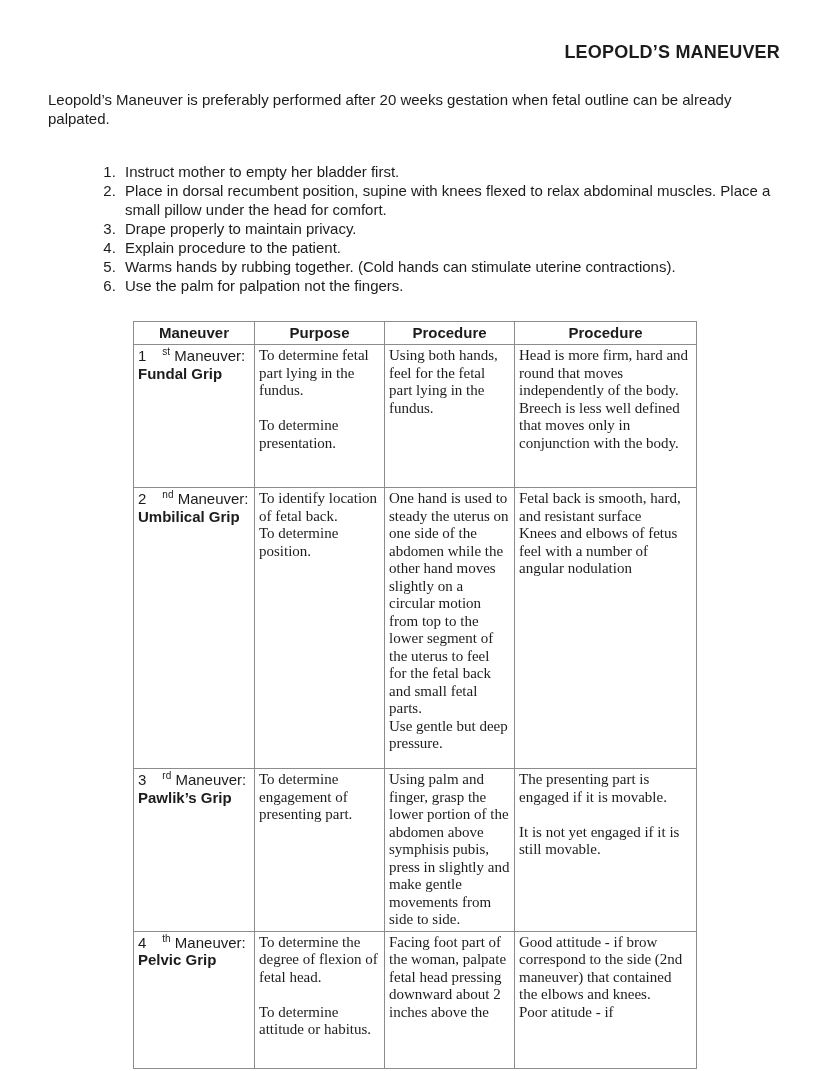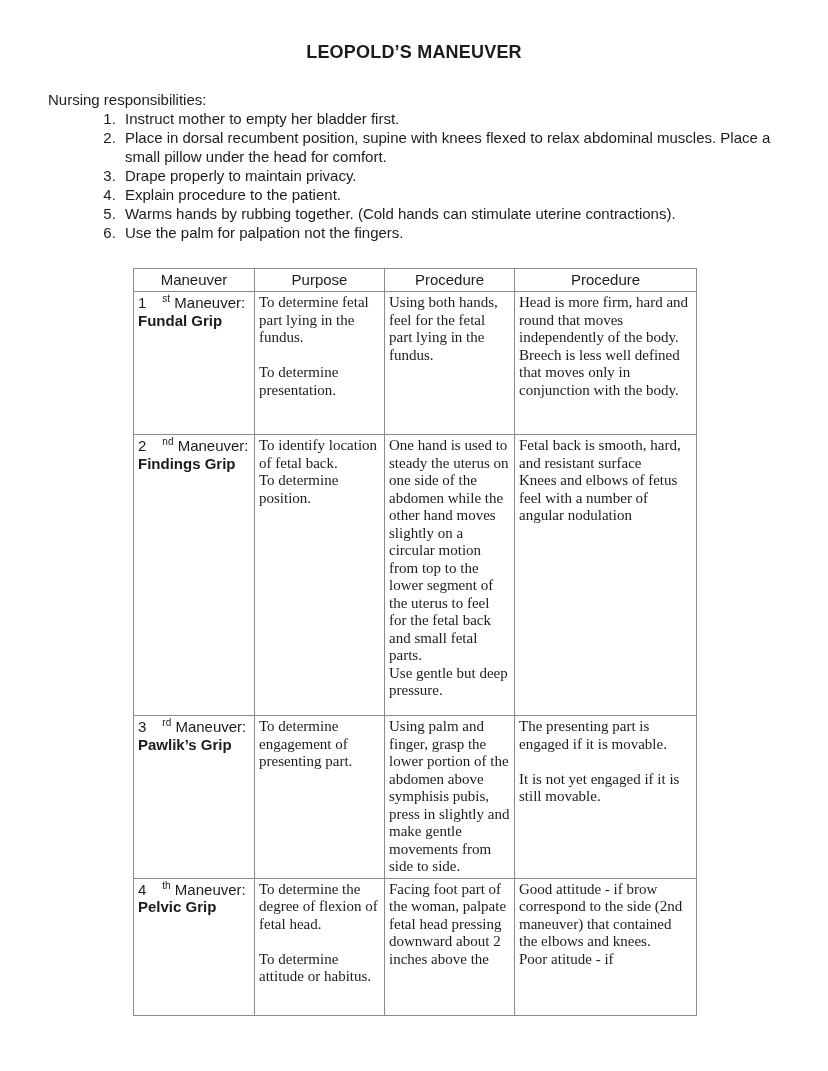--- a/index.html
+++ b/index.html
@@ -9,21 +9,21 @@
     height: 1071px;
     overflow: hidden;
     font-family: "Liberation Sans", sans-serif;
     font-size: 15px;
     color: #1c1c1c;
   }
   .page {
     padding: 42px 48px 0 48px;
   }
   .doc-title {
-    text-align: center;
+    text-align: right;
     font-size: 18px;
     font-weight: bold;
     letter-spacing: 0.2px;
     margin-bottom: 27px;
   }
   .intro {
     line-height: 19px;
     margin-bottom: 34px;
   }
   .resp-heading {
@@ -42,21 +42,21 @@
     margin-left: 85px;
     margin-top: 26px;
   }
   table.maneuver-table th,
   table.maneuver-table td {
     border: 1px solid #8c8c8c;
     vertical-align: top;
     font-size: 15px;
   }
   table.maneuver-table th {
-    font-weight: normal;
+    font-weight: bold;
     text-align: center;
     padding: 2px 3px;
     line-height: 18px;
   }
   table.maneuver-table td {
     padding: 2px 4px 2px 4px;
     line-height: 17.5px;
   }
   .w-maneuver  { width: 121px; }
   .w-purpose   { width: 130px; }
@@ -70,22 +70,22 @@
   tr.r2 td { height: 160px; }
   tr.r3 td { height: 137px; }
 </style>
 </head>
 <body>
 
 <div class="page">
 
   <div class="doc-title">LEOPOLD’S MANEUVER</div>
 
+  <p class="intro">Leopold’s Maneuver is preferably performed after 20 weeks gestation when fetal outline can be already palpated.</p>
 
-  <div class="resp-heading">Nursing responsibilities:</div>
 
   <ol class="resp-list">
     <li>Instruct mother to empty her bladder first.</li>
     <li>Place in dorsal recumbent position, supine with knees flexed to relax abdominal muscles. Place a small pillow under the head for comfort.</li>
     <li>Drape properly to maintain privacy.</li>
     <li>Explain procedure to the patient.</li>
     <li>Warms hands by rubbing together. (Cold hands can stimulate uterine contractions).</li>
     <li>Use the palm for palpation not the fingers.</li>
   </ol>
 
@@ -109,21 +109,21 @@
 
 To determine presentation.</td>
         <td class="cell">Using both hands, feel for the fetal part lying in the fundus.</td>
         <td class="cell">Head is more firm, hard and round that moves independently of the body.
 Breech is less well defined that moves only in conjunction with the body.</td>
       </tr>
 
       <tr class="r1">
         <td>
           <div><span>2</span><sup>nd</sup><span> Maneuver:</span></div>
-          <div class="grip">Findings Grip</div>
+          <div class="grip">Umbilical Grip</div>
         </td>
         <td class="cell">To identify location of fetal back.
 To determine position.</td>
         <td class="cell">One hand is used to steady the uterus on one side of the abdomen while the other hand moves slightly on a circular motion from top to the lower segment of the uterus to feel for the fetal back and small fetal parts.
 Use gentle but deep pressure.</td>
         <td class="cell">Fetal back is smooth, hard, and resistant surface
 Knees and elbows of fetus feel with a number of angular nodulation</td>
       </tr>
 
       <tr class="r2">

